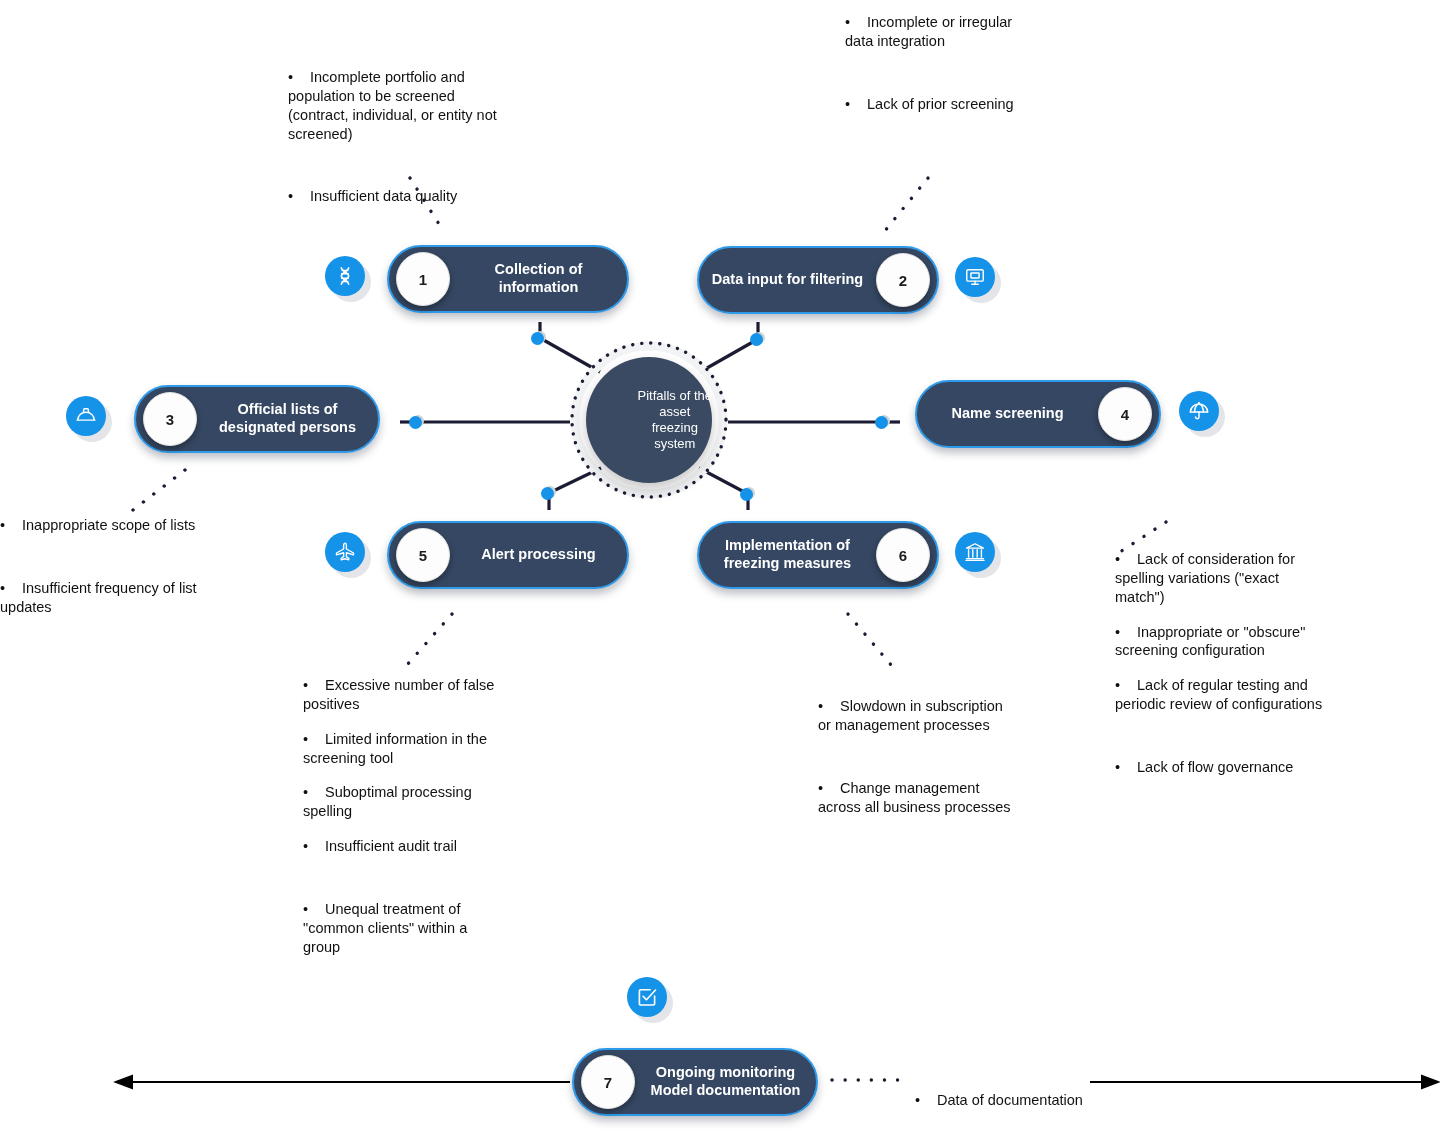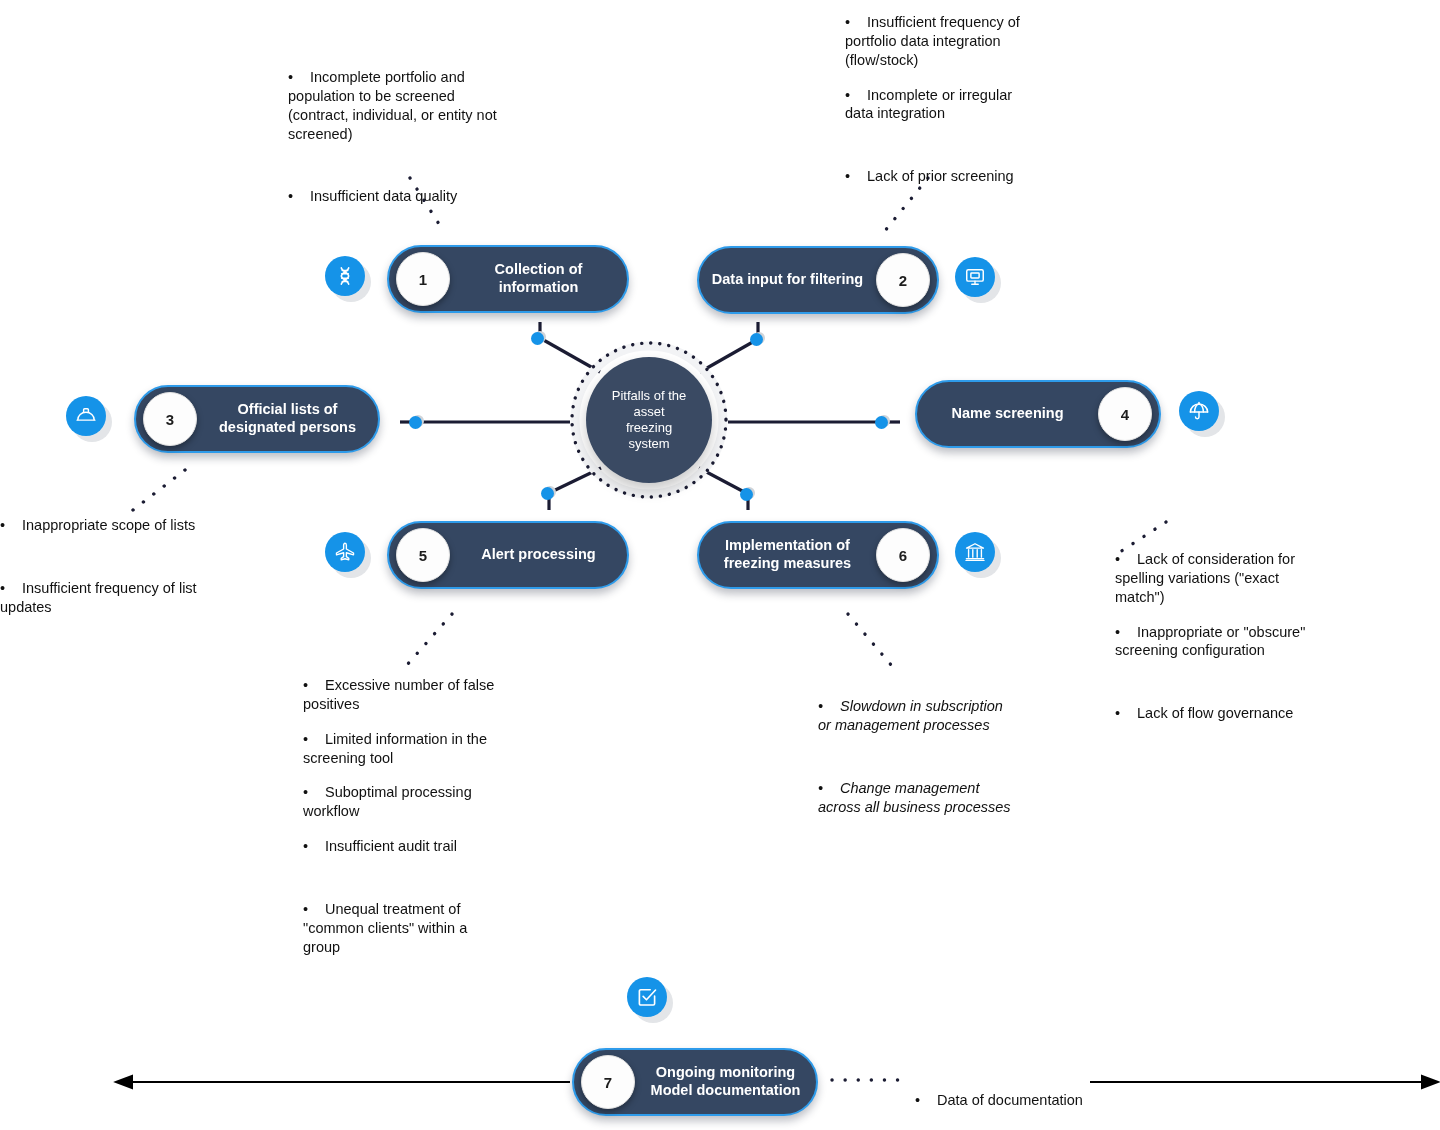--- a/index.html
+++ b/index.html
@@ -39,21 +39,21 @@
         border-radius:50%;background:#1593E8;
         display:flex;align-items:center;justify-content:center;}
   .badge svg{width:22px;height:22px;display:block;}
 
   
   .hub{position:absolute;left:568px;top:339px;width:162px;height:162px;}
   .hub .ring{position:absolute;left:0;top:0;width:162px;height:162px;}
   .hub .core{position:absolute;left:18px;top:18px;width:126px;height:126px;
         border-radius:50%;background:#3A4A63;
         box-shadow:0 7px 14px rgba(0,0,0,.22);
-        display:flex;align-items:center;justify-content:center;}
+        display:flex;align-items:center;justify-content:flex-end;}
   .hub .hublabel{color:#fff;font-size:13px;line-height:1.25;text-align:center;
         font-family:"Liberation Sans",sans-serif;}
 
   
   .svglayer{position:absolute;left:0;top:0;width:1440px;height:1130px;
         pointer-events:none;}
 
   
   .ndot{position:absolute;width:14px;height:14px;}
   .ndot .sh{position:absolute;left:3px;top:0px;width:12px;height:12px;
@@ -270,23 +270,20 @@
     <div class="bullet">
       <span class="dot">•</span><span class="txt">Incomplete portfolio and population to be screened (contract, individual, or entity not screened)</span>
     </div>
     <div class="bullet">
       <span class="dot">•</span><span class="txt">Insufficient data quality</span>
     </div>
   </div>
 
   <div class="notes" style="left:845px;top:13px;width:196px;">
     <div class="bullet">
-      <span class="dot">•</span><span class="txt">Insufficient frequency of portfolio data integration (flow/stock)</span>
-    </div>
-    <div class="bullet">
       <span class="dot">•</span><span class="txt">Incomplete or irregular data integration</span>
     </div>
     <div class="bullet">
       <span class="dot">•</span><span class="txt">Lack of prior screening</span>
     </div>
   </div>
 
   <div class="notes" style="left:0px;top:516px;width:210px;">
     <div class="bullet">
       <span class="dot">•</span><span class="txt">Inappropriate scope of lists</span>
@@ -297,43 +294,46 @@
   </div>
 
   <div class="notes" style="left:1115px;top:550px;width:215px;">
     <div class="bullet">
       <span class="dot">•</span><span class="txt">Lack of consideration for spelling variations ("exact match")</span>
     </div>
     <div class="bullet">
       <span class="dot">•</span><span class="txt">Inappropriate or "obscure" screening configuration</span>
     </div>
     <div class="bullet">
+      <span class="dot">•</span><span class="txt">Lack of regular testing and periodic review of configurations</span>
+    </div>
+    <div class="bullet">
       <span class="dot">•</span><span class="txt">Lack of flow governance</span>
     </div>
   </div>
 
   <div class="notes" style="left:303px;top:676px;width:200px;">
     <div class="bullet">
       <span class="dot">•</span><span class="txt">Excessive number of false positives</span>
     </div>
     <div class="bullet">
       <span class="dot">•</span><span class="txt">Limited information in the screening tool</span>
     </div>
     <div class="bullet">
-      <span class="dot">•</span><span class="txt">Suboptimal processing workflow</span>
+      <span class="dot">•</span><span class="txt">Suboptimal processing spelling</span>
     </div>
     <div class="bullet">
       <span class="dot">•</span><span class="txt">Insufficient audit trail</span>
     </div>
     <div class="bullet">
       <span class="dot">•</span><span class="txt">Unequal treatment of "common clients" within a group</span>
     </div>
   </div>
 
-  <div class="notes" style="left:818px;top:697px;width:200px;font-style:italic;">
+  <div class="notes" style="left:818px;top:697px;width:200px;">
     <div class="bullet">
       <span class="dot">•</span><span class="txt">Slowdown in subscription or management processes</span>
     </div>
     <div class="bullet">
       <span class="dot">•</span><span class="txt">Change management across all business processes</span>
     </div>
   </div>
 
   <div class="notes" style="left:915px;top:1047px;width:185px;">
     <div class="bullet">

